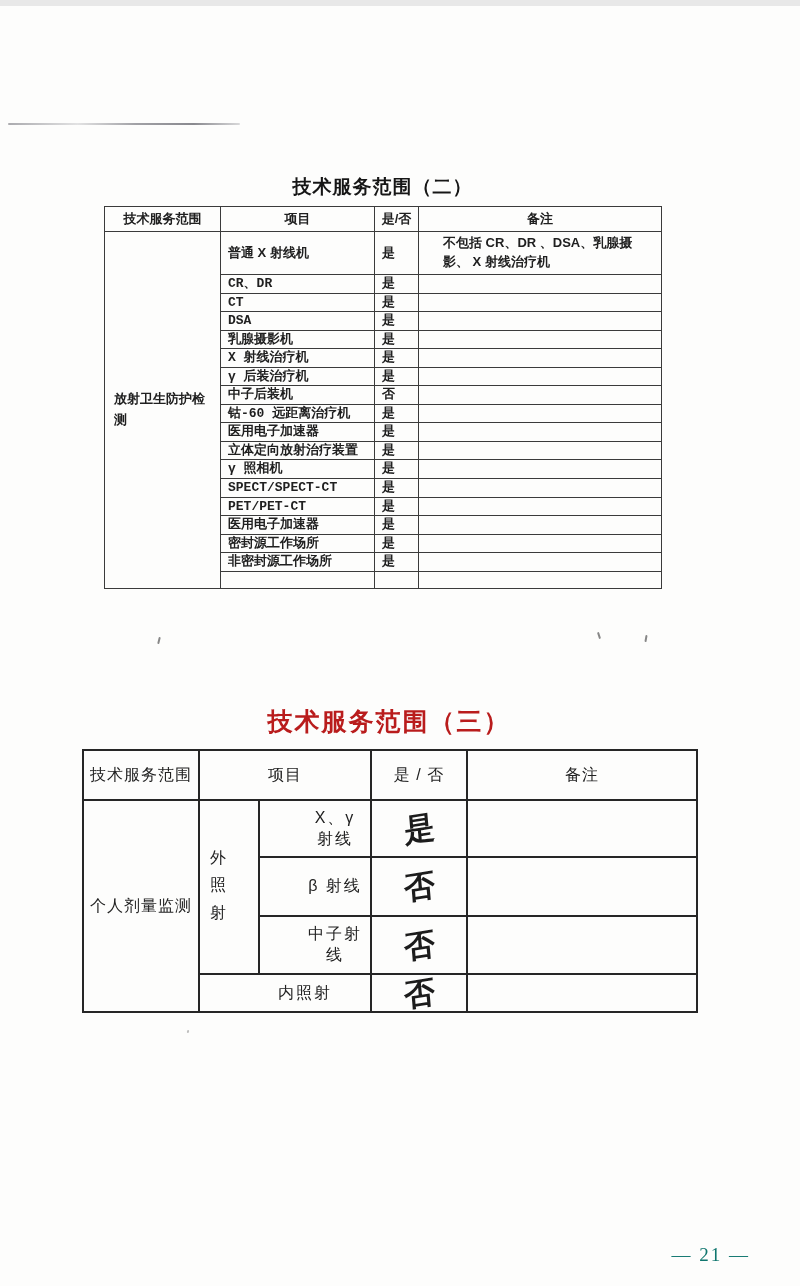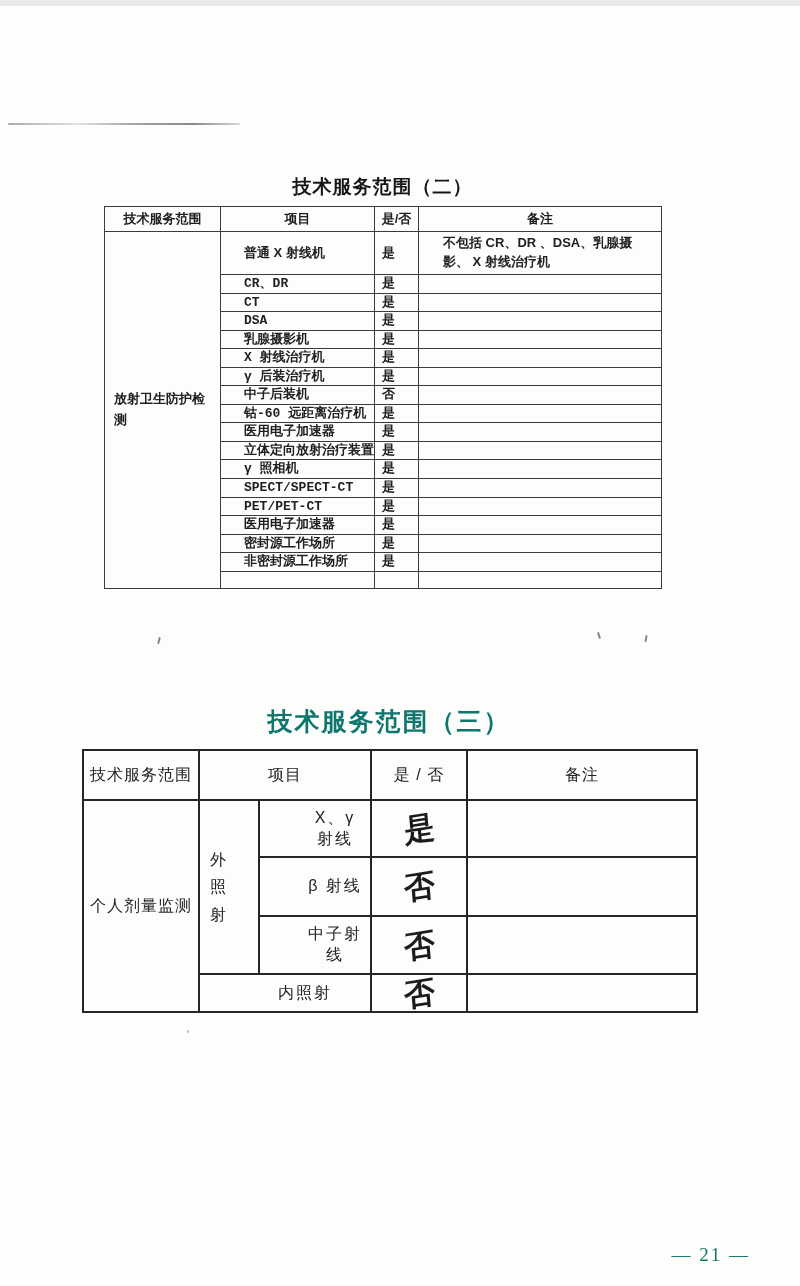--- a/index.html
+++ b/index.html
@@ -28,48 +28,48 @@
 
   
   .t1-title{
     position:absolute;left:104px;top:168px;width:557px;
     text-align:center;font-size:19px;font-weight:bold;letter-spacing:1px;
     color:#161616;
   }
   .t2-title{
     position:absolute;left:82px;top:699px;width:614px;
     text-align:center;font-size:25px;font-weight:bold;letter-spacing:2px;
-    color:#0f766e;
+    color:#b91c1c;
   }
 
   
   table{border-collapse:collapse;table-layout:fixed;position:absolute;}
   #t1{left:104px;top:200px;width:557px;font-size:13px;font-weight:bold;color:#202020;}
   #t1 th,#t1 td{border:1.5px solid #3b3b3b;padding:0 6px;overflow:hidden;line-height:1.35;}
   #t1 th{text-align:center;font-weight:bold;}
   #t1 tr.hrow{height:25px;}
   #t1 tr.r-first{height:43px;}
   #t1 tr.r{height:17px;font-family:Liberation Mono, monospace;}
-  #t1 td.item{text-align:left;padding-left:23px;white-space:nowrap;}
+  #t1 td.item{text-align:left;padding-left:7px;white-space:nowrap;}
   #t1 td.yn{text-align:left;padding-left:7px;}
   #t1 td.remark{text-align:left;padding-left:24px;line-height:1.45;}
   #t1 td.scope{vertical-align:middle;text-align:left;padding:0 9px;line-height:1.6;}
 
   
   #t2{left:82px;top:743px;width:614px;font-size:16px;color:#222;}
   #t2 th,#t2 td{border:2px solid #262626;padding:0 4px;overflow:hidden;}
   #t2 th{font-weight:normal;text-align:center;letter-spacing:1px;}
   #t2 tr.hrow{height:50px;}
   #t2 tr.ra{height:57px;}
   #t2 tr.rb{height:59px;}
   #t2 tr.rc{height:58px;}
   #t2 tr.rd{height:38px;}
   #t2 td{text-align:center;vertical-align:middle;}
   #t2 td.scope2{letter-spacing:1px;}
-  #t2 td.ext{letter-spacing:7px;line-height:1.7;padding:0 12px 0 10px;text-align:left;}
+  #t2 td.ext{letter-spacing:7px;line-height:1.7;padding:0 12px 0 10px;text-align:left;font-family:Liberation Mono, monospace;}
   #t2 td.sub{letter-spacing:2px;padding-left:44px;}
   
   .hw{
     display:inline-block;
     font-family:"DejaVu Serif", serif;
     font-size:31px;font-weight:600;color:#1c1c1c;
     transform:rotate(-9deg) skewX(-4deg);
     line-height:1;
   }
 

